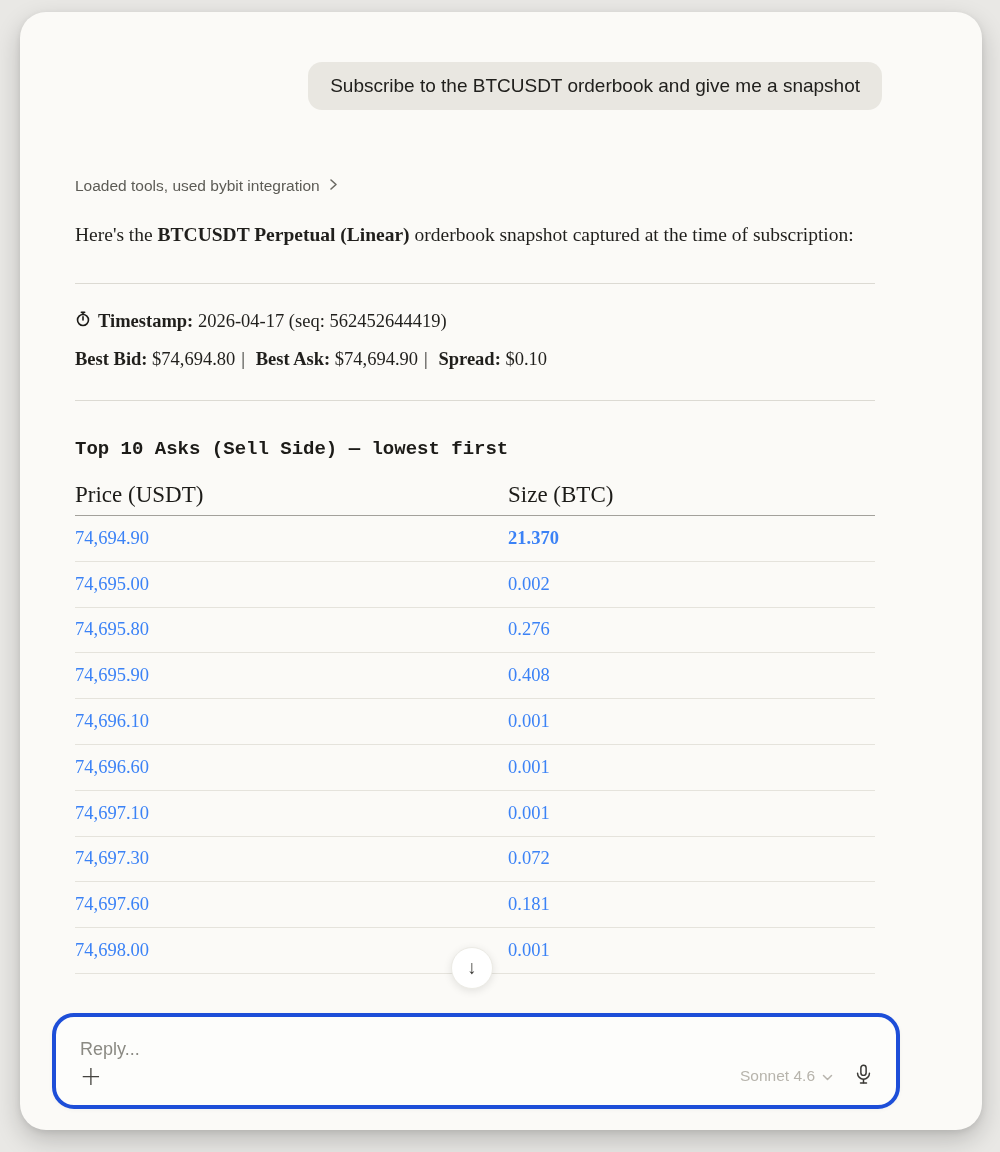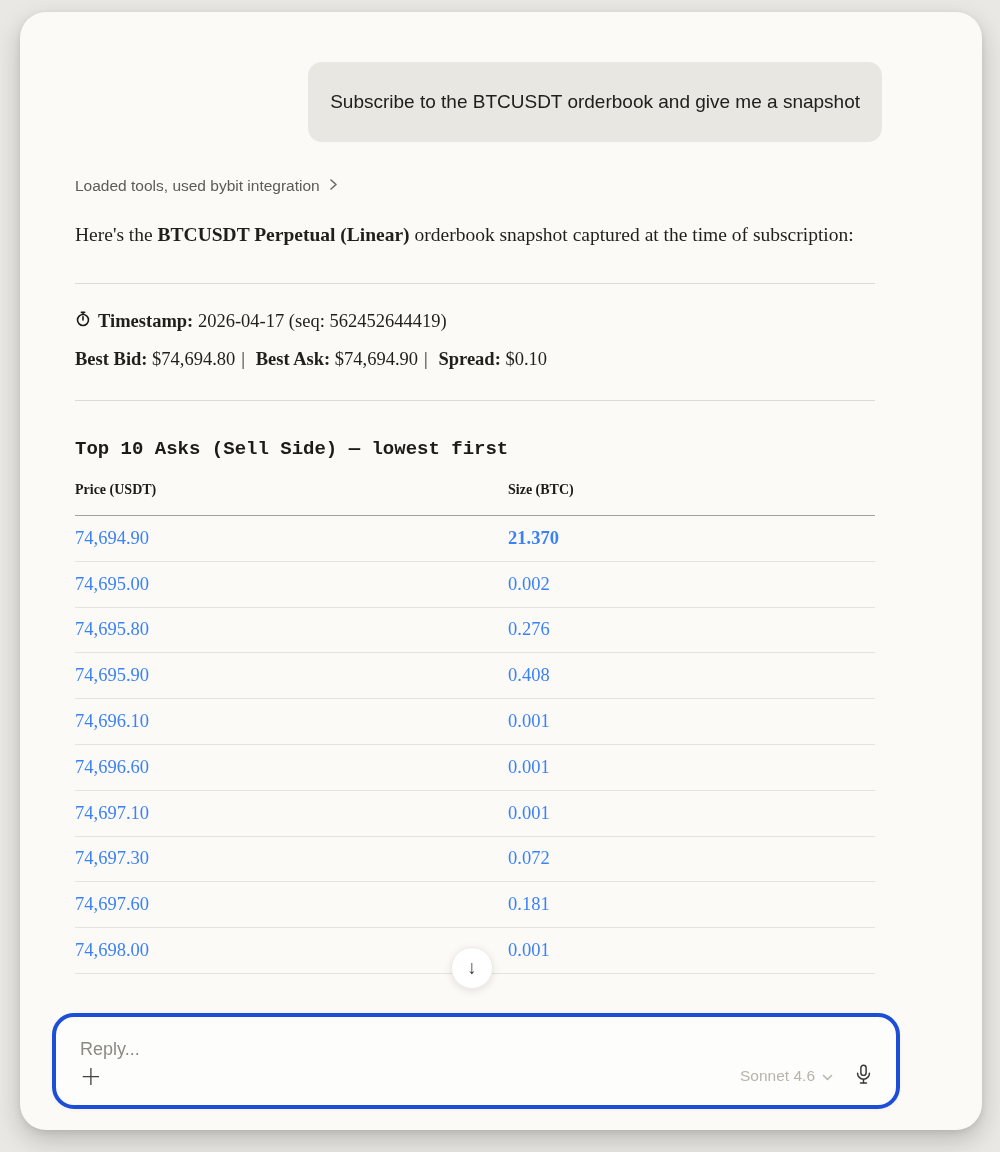--- a/index.html
+++ b/index.html
@@ -11,21 +11,21 @@
   }
   .card{
     position:absolute;left:20px;top:12px;width:962px;height:1118px;
     background:#fbfaf7;border-radius:26px;
     box-shadow:0 10px 26px rgba(0,0,0,0.20), 0 2px 6px rgba(0,0,0,0.08);
   }
   
   .user-bubble{
     position:absolute;top:50px;right:100px;
     background:#e9e7e1;border-radius:14px;
-    height:48px;line-height:48px;padding:16px 22px;
+    height:48px;line-height:48px;padding:0 22px;
     font-size:19px;color:#21201d;white-space:nowrap;
   }
   
   .tool-note{
     position:absolute;top:165px;left:55px;
     display:flex;align-items:center;gap:9px;
     font-size:15.5px;color:#5c5b55;cursor:pointer;
   }
   .tool-note svg{margin-top:1px;}
   
@@ -53,21 +53,21 @@
     position:absolute;top:426px;left:55px;
     font-family:Liberation Mono, monospace;
     font-size:19px;font-weight:bold;color:#1c1b18;
   }
   
   .orderbook{position:absolute;top:470px;left:55px;width:800px;
     font-family:"Liberation Serif","DejaVu Serif",serif;}
   .thead{
     display:flex;height:33px;align-items:flex-start;
     border-bottom:1px solid #a3a19b;
-    font-size:14px;font-weight:bold;color:#1c1b18;
+    font-size:23px;font-weight:normal;color:#1c1b18;
   }
   .trow{
     display:flex;height:44.8px;align-items:center;
     border-bottom:1px solid #e5e3dc;
     font-size:18.5px;color:#3b82f6;
   }
   .col-price{flex:0 0 433px;}
   .col-size{flex:1;}
   .bold-size{font-weight:bold;}
   

